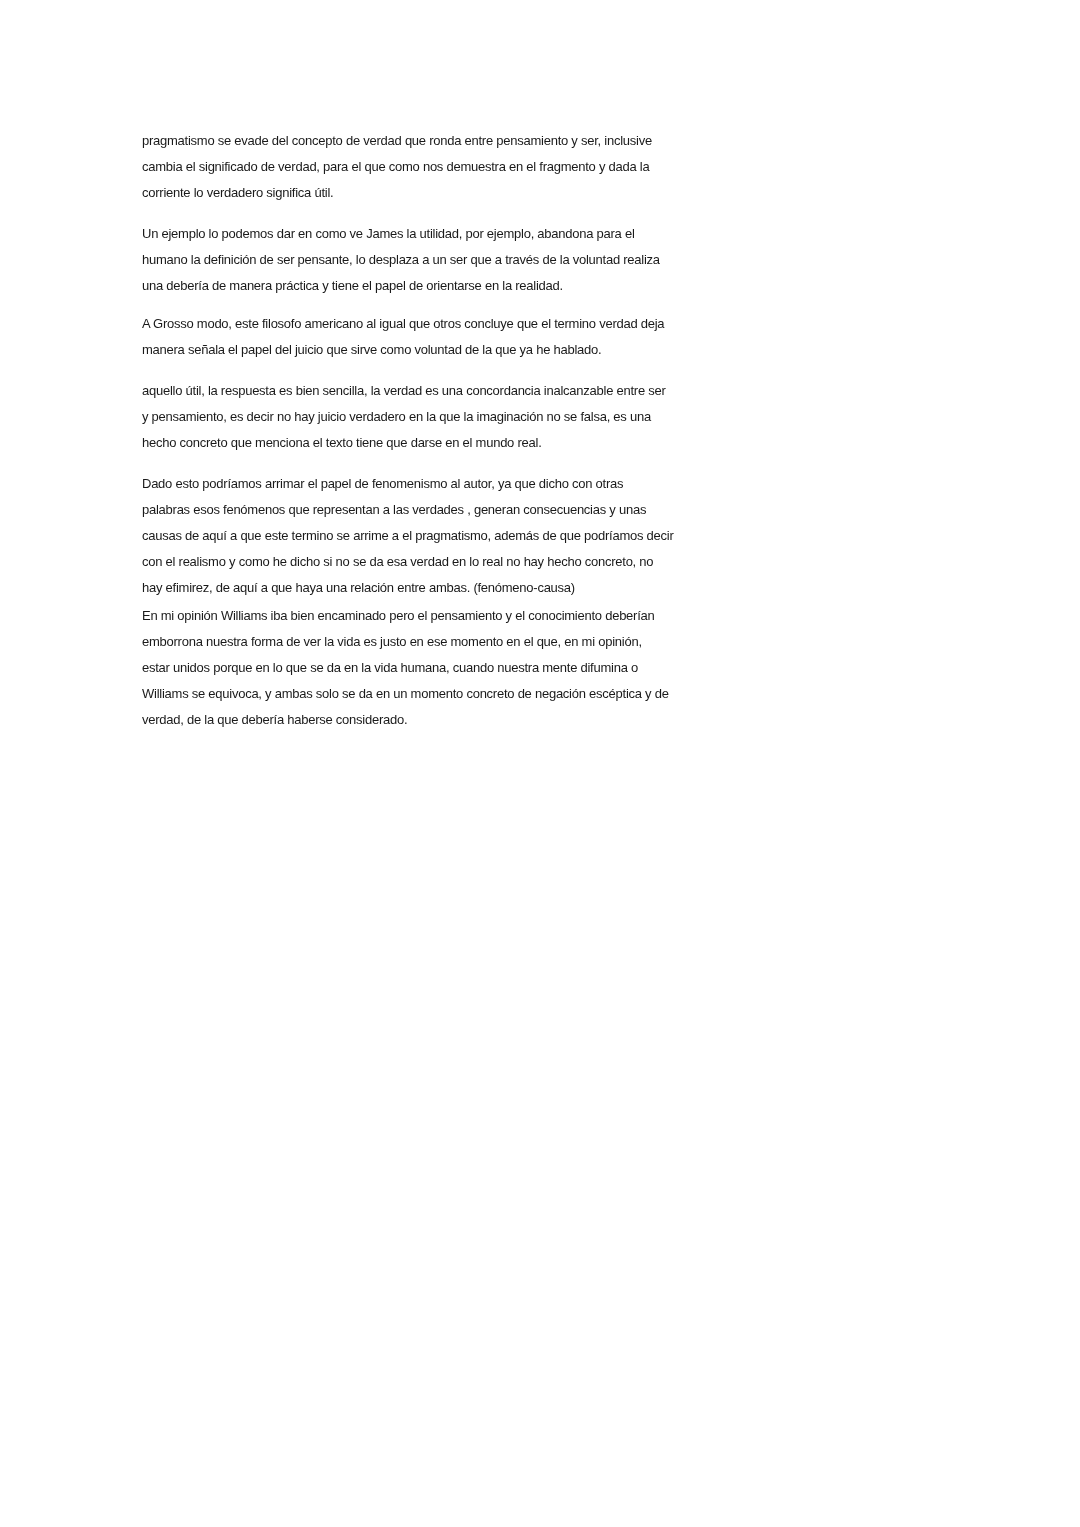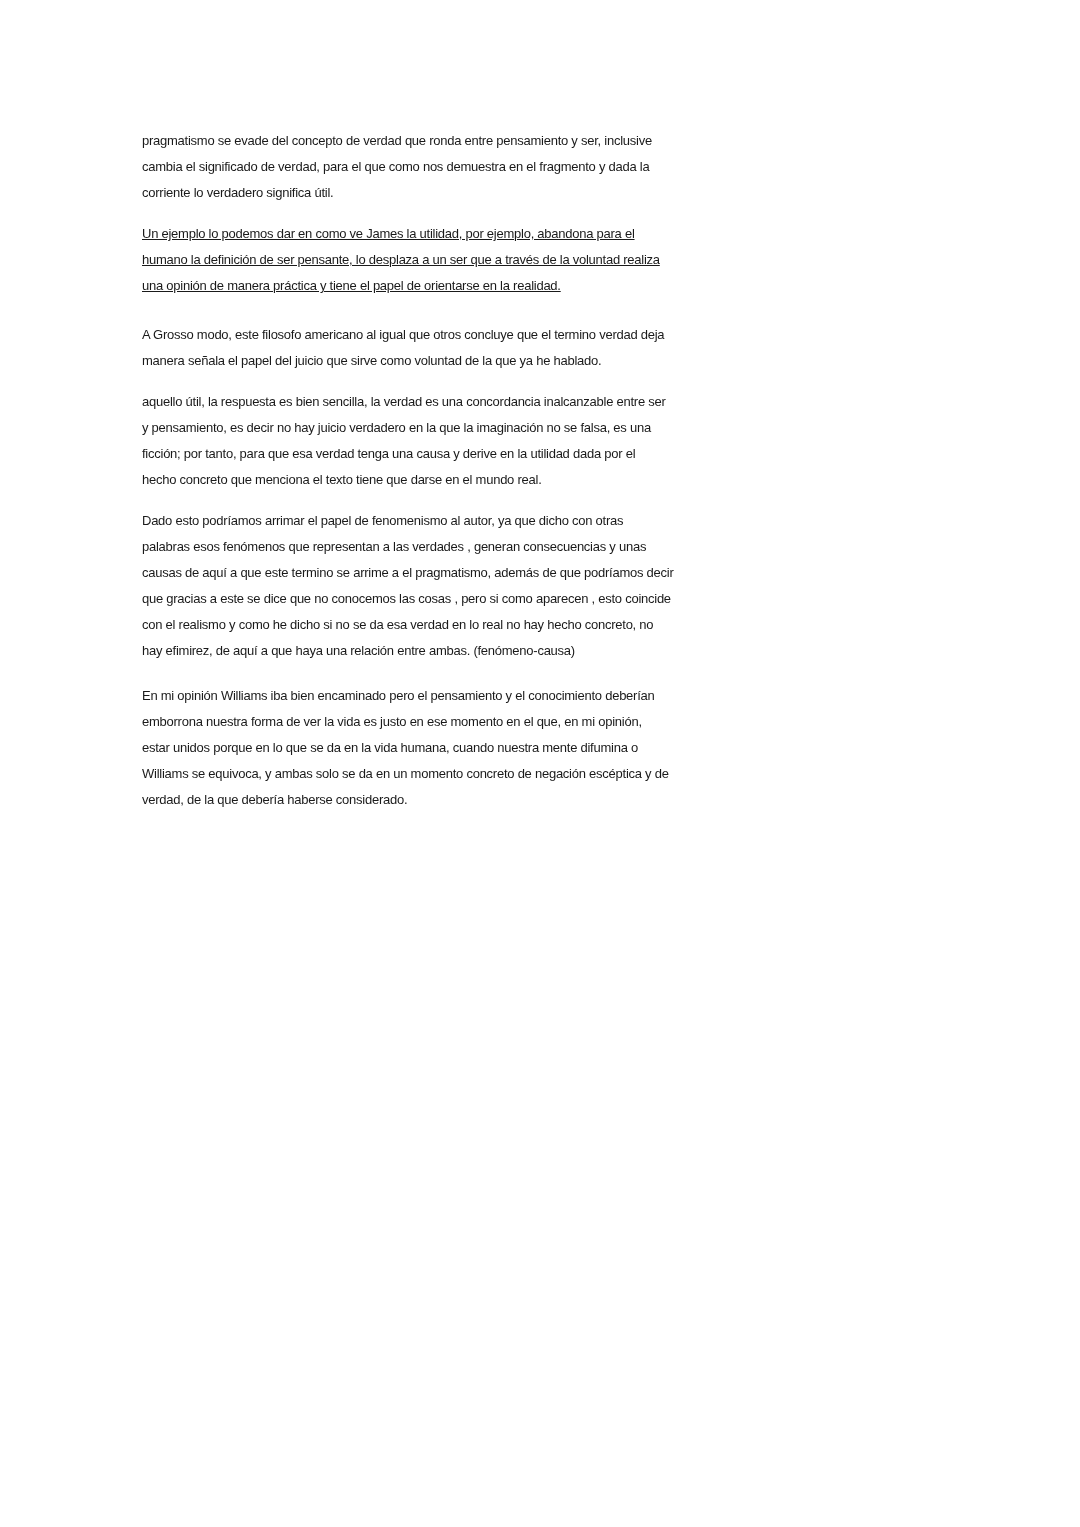--- a/index.html
+++ b/index.html
@@ -11,54 +11,52 @@
     width: 790px;
     font-family: "Liberation Sans", sans-serif;
     font-size: 13px;
     line-height: 26px;
     color: #1a1a1a;
     letter-spacing: -0.25px;
   }
   .para { margin: 0; }
   .line { display: block; white-space: nowrap; }
   .p0 { margin-bottom: 15px; }
-  .p1 { margin-bottom: 23px; text-decoration: underline; }
+  .p1 { margin-bottom: 12px; }
   .p2 { margin-bottom: 15px; }
   .p3 { margin-bottom: 15px; }
-  .p4 { margin-bottom: 19px; }
+  .p4 { margin-bottom: 2px; }
 </style>
 </head>
 <body>
 
 <div class="page">
   <p class="para p0">
     <span class="line">pragmatismo se evade del concepto de verdad que ronda entre pensamiento y ser, inclusive</span>
     <span class="line">cambia el significado de verdad, para el que como nos demuestra en el fragmento y dada la</span>
     <span class="line">corriente lo verdadero significa útil.</span>
   </p>
   <p class="para p1">
     <span class="line">Un ejemplo lo podemos dar en como ve James la utilidad, por ejemplo, abandona para el</span>
     <span class="line">humano la definición de ser pensante, lo desplaza a un ser que a través de la voluntad realiza</span>
-    <span class="line">una opinión de manera práctica y tiene el papel de orientarse en la realidad.</span>
+    <span class="line">una debería de manera práctica y tiene el papel de orientarse en la realidad.</span>
   </p>
   <p class="para p2">
     <span class="line">A Grosso modo, este filosofo americano al igual que otros concluye que el termino verdad deja</span>
     <span class="line">manera señala el papel del juicio que sirve como voluntad de la que ya he hablado.</span>
   </p>
   <p class="para p3">
     <span class="line">aquello útil, la respuesta es bien sencilla, la verdad es una concordancia inalcanzable entre ser</span>
     <span class="line">y pensamiento, es decir no hay juicio verdadero en la que la imaginación no se falsa, es una</span>
-    <span class="line">ficción; por tanto, para que esa verdad tenga una causa y derive en la utilidad dada por el</span>
     <span class="line">hecho concreto que menciona el texto tiene que darse en el mundo real.</span>
   </p>
   <p class="para p4">
     <span class="line">Dado esto podríamos arrimar el papel de fenomenismo al autor, ya que dicho con otras</span>
     <span class="line">palabras esos fenómenos que representan a las verdades , generan consecuencias y unas</span>
     <span class="line">causas de aquí a que este termino se arrime a el pragmatismo, además de que podríamos decir</span>
-    <span class="line">que gracias a este se dice que no conocemos las cosas , pero si como aparecen , esto coincide</span>
     <span class="line">con el realismo y como he dicho si no se da esa verdad en lo real no hay hecho concreto, no</span>
     <span class="line">hay efimirez, de aquí a que haya una relación entre ambas. (fenómeno-causa)</span>
   </p>
   <p class="para p5">
     <span class="line">En mi opinión Williams iba bien encaminado pero el pensamiento y el conocimiento deberían</span>
     <span class="line">emborrona nuestra forma de ver la vida es justo en ese momento en el que, en mi opinión,</span>
     <span class="line">estar unidos porque en lo que se da en la vida humana, cuando nuestra mente difumina o</span>
     <span class="line">Williams se equivoca, y ambas solo se da en un momento concreto de negación escéptica y de</span>
     <span class="line">verdad, de la que debería haberse considerado.</span>
   </p>

